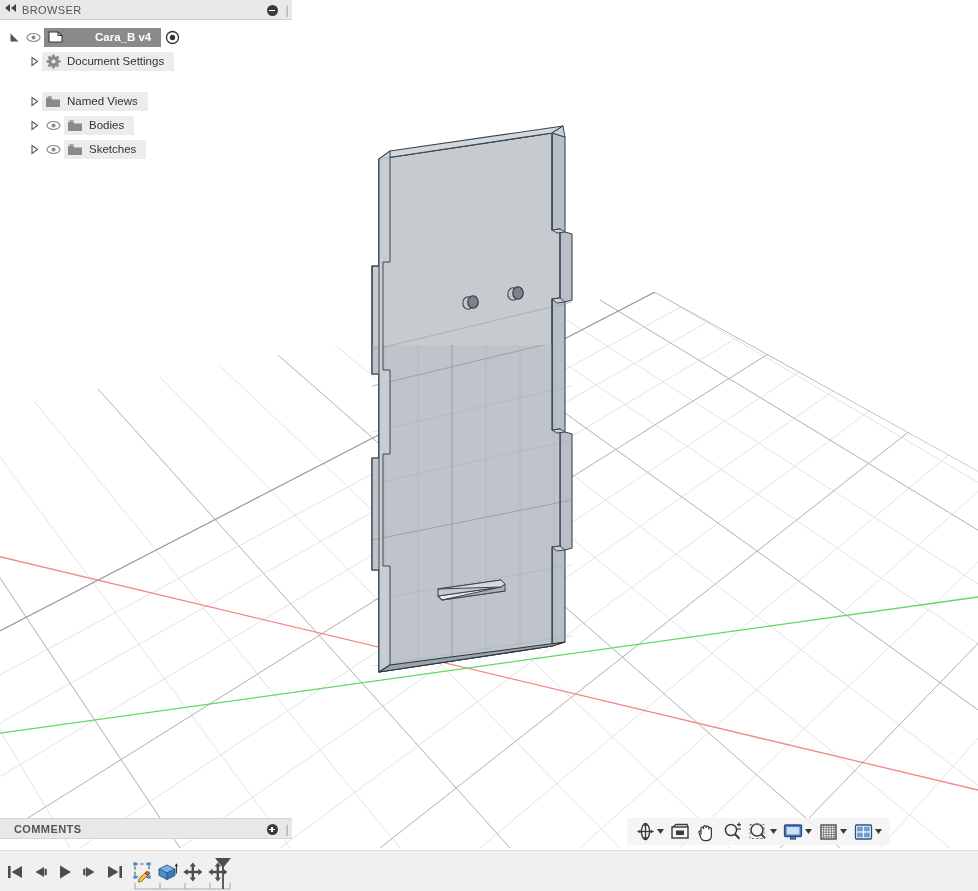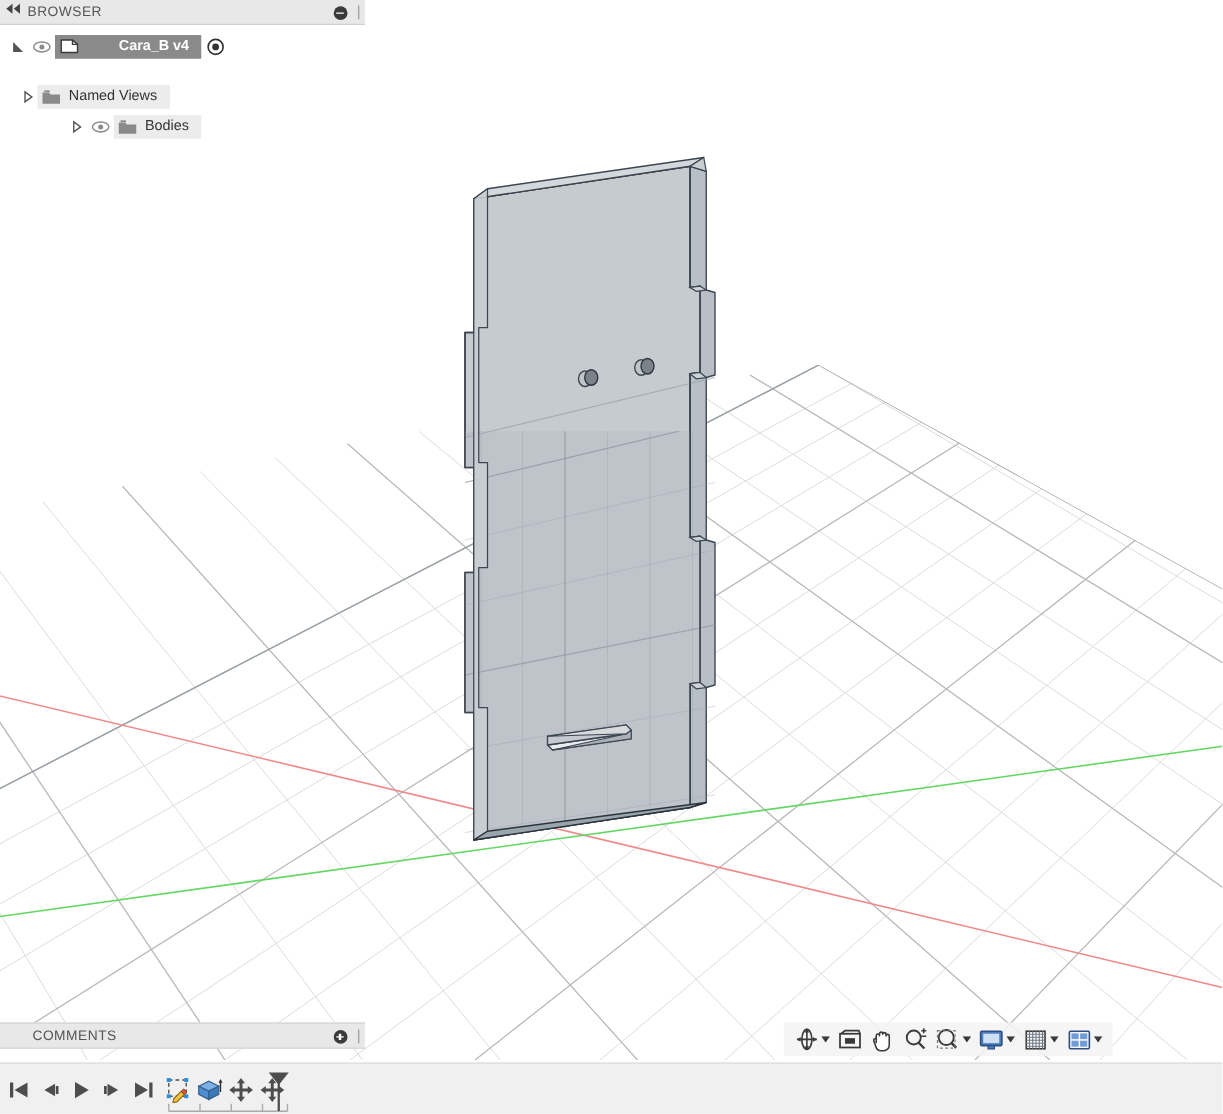--- a/index.html
+++ b/index.html
@@ -141,21 +141,21 @@
     left: 0; top: 818px;
     width: 292px; height: 21px;
     background: #e8e8e8;
     border-top: 1px solid #d4d4d4;
     border-bottom: 1px solid #d4d4d4;
     display: flex;
     align-items: center;
     box-sizing: border-box;
     z-index: 20;
   }
-  #comments-bar .panel-title { padding-left: 26px; }
+  #comments-bar .panel-title { padding-left: 14px; font-weight: bold; }
   .dot-plus {
     display: inline-block;
     width: 11px; height: 11px;
     border-radius: 50%;
     background: #3a3a3a;
     position: relative;
     vertical-align: middle;
   }
   .dot-plus::after {
     content: "";
@@ -454,40 +454,62 @@
           <span class="row-label">Cara_B v4</span>
         </span>
         <span class="after-icon">
           <svg width="15" height="15" viewBox="0 0 15 15">
             <circle cx="7.5" cy="7.5" r="6" fill="#ffffff" stroke="#333" stroke-width="1.3"></circle>
             <circle cx="7.5" cy="7.5" r="2.7" fill="#333"></circle>
           </svg>
         </span>
       </div>
 
-
-      <div class="tree-row" style="padding-left:14px;margin-top:18px;">
+      <div class="tree-row" style="padding-left:26px;">
+        <span class="tw-arrow">
+          <svg width="11" height="11" viewBox="0 0 11 11">
+            <polygon points="3,1.5 8.5,5.5 3,9.5" fill="none" stroke="#555" stroke-width="1.1"></polygon>
+          </svg>
+        </span>
+        <span class="row-chip">
+          <span class="icon-box">
+            <svg width="15" height="15" viewBox="0 0 15 15">
+              <g fill="#8a8a8a">
+                <rect x="6.2" y="0.5" width="2.6" height="14" rx="0.6"></rect>
+                <rect x="0.5" y="6.2" width="14" height="2.6" rx="0.6"></rect>
+                <rect x="6.2" y="0.5" width="2.6" height="14" rx="0.6" transform="rotate(45 7.5 7.5)"></rect>
+                <rect x="0.5" y="6.2" width="14" height="2.6" rx="0.6" transform="rotate(45 7.5 7.5)"></rect>
+                <circle cx="7.5" cy="7.5" r="5.2"></circle>
+              </g>
+              <circle cx="7.5" cy="7.5" r="2" fill="#ececec"></circle>
+            </svg>
+          </span>
+          <span class="row-label">Document Settings</span>
+        </span>
+      </div>
+
+      <div class="tree-row" style="padding-left:26px;margin-top:18px;">
         <span class="tw-arrow">
           <svg width="11" height="11" viewBox="0 0 11 11">
             <polygon points="3,1.5 8.5,5.5 3,9.5" fill="none" stroke="#555" stroke-width="1.1"></polygon>
           </svg>
         </span>
         <span class="row-chip">
           <span class="icon-box">
             <svg width="16" height="13" viewBox="0 0 16 13">
               <path d="M1,3 L6.2,3 L7.4,4.6 L15,4.6 L15,12 L1,12 Z" fill="#8a8a8a"></path>
               <rect x="2.4" y="1.3" width="4.4" height="1.4" fill="#8a8a8a"></rect>
             </svg>
           </span>
           <span class="row-label">Named Views</span>
         </span>
       </div>
 
 
-      <div class="tree-row" style="padding-left:26px;margin-left:27px;">
+      <div class="tree-row" style="padding-left:26px;">
         <span class="tw-arrow">
           <svg width="11" height="11" viewBox="0 0 11 11">
             <polygon points="3,1.5 8.5,5.5 3,9.5" fill="none" stroke="#555" stroke-width="1.1"></polygon>
           </svg>
         </span>
         <span class="icon-box">
           <svg width="15" height="11" viewBox="0 0 15 11">
             <ellipse cx="7.5" cy="5.5" rx="6.5" ry="4" fill="none" stroke="#8a8a8a" stroke-width="1.2"></ellipse>
             <circle cx="7.5" cy="5.5" r="2" fill="#8a8a8a"></circle>
           </svg>
@@ -496,20 +518,42 @@
           <span class="icon-box">
             <svg width="16" height="13" viewBox="0 0 16 13">
               <path d="M1,3 L6.2,3 L7.4,4.6 L15,4.6 L15,12 L1,12 Z" fill="#8a8a8a"></path>
               <rect x="2.4" y="1.3" width="4.4" height="1.4" fill="#8a8a8a"></rect>
             </svg>
           </span>
           <span class="row-label">Bodies</span>
         </span>
       </div>
 
+      <div class="tree-row" style="padding-left:26px;">
+        <span class="tw-arrow">
+          <svg width="11" height="11" viewBox="0 0 11 11">
+            <polygon points="3,1.5 8.5,5.5 3,9.5" fill="none" stroke="#555" stroke-width="1.1"></polygon>
+          </svg>
+        </span>
+        <span class="icon-box">
+          <svg width="15" height="11" viewBox="0 0 15 11">
+            <ellipse cx="7.5" cy="5.5" rx="6.5" ry="4" fill="none" stroke="#8a8a8a" stroke-width="1.2"></ellipse>
+            <circle cx="7.5" cy="5.5" r="2" fill="#8a8a8a"></circle>
+          </svg>
+        </span>
+        <span class="row-chip">
+          <span class="icon-box">
+            <svg width="16" height="13" viewBox="0 0 16 13">
+              <path d="M1,3 L6.2,3 L7.4,4.6 L15,4.6 L15,12 L1,12 Z" fill="#8a8a8a"></path>
+              <rect x="2.4" y="1.3" width="4.4" height="1.4" fill="#8a8a8a"></rect>
+            </svg>
+          </span>
+          <span class="row-label">Sketches</span>
+        </span>
+      </div>
 
     </div>
   </div>
 
   <div id="comments-bar">
     <span class="panel-title">COMMENTS</span>
     <span class="panel-minimize">
       <span class="dot-plus"></span>
     </span>
     <span class="panel-grip">❘</span>

